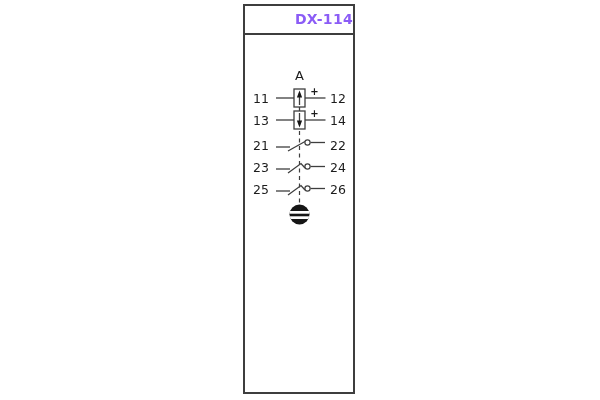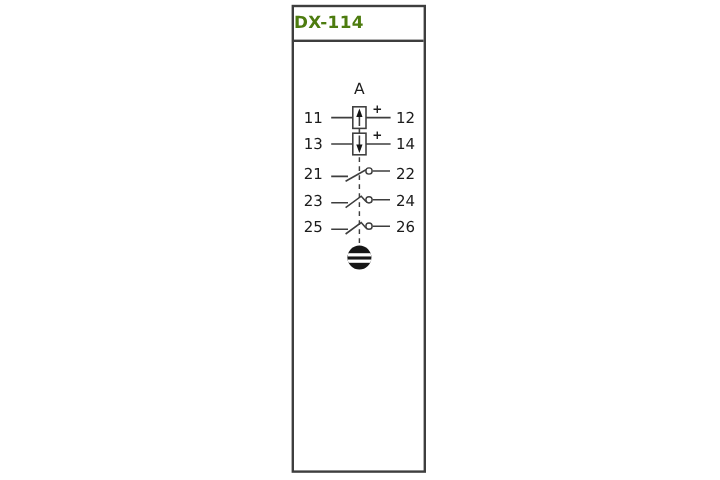--- a/index.html
+++ b/index.html
@@ -16,25 +16,25 @@
     left:243px;top:4px;
     width:112px;height:390px;
     box-sizing:border-box;
     border:2px solid #3e3e3e;
     background:#ffffff;
     display:flex;flex-direction:column;
   }
   .panel-title{
     height:27px;line-height:27px;
     border-bottom:2px solid #3e3e3e;
-    text-align:left;
+    text-align:right;
     font-size:14px;
     font-weight:600;
     letter-spacing:0.3px;
-    color:#4d7c0f;
+    color:#8b5cf6;
   }
   .panel-body{flex:1;position:relative;}
   svg{display:block;}
   svg text{
     fill:#1c1c1c;
     font-family:"DejaVu Sans","Liberation Sans",sans-serif;
     font-size:12.5px;
   }
   svg text.device-label{font-size:13px;}
   svg text.plus{font-size:10px;font-weight:600;}

